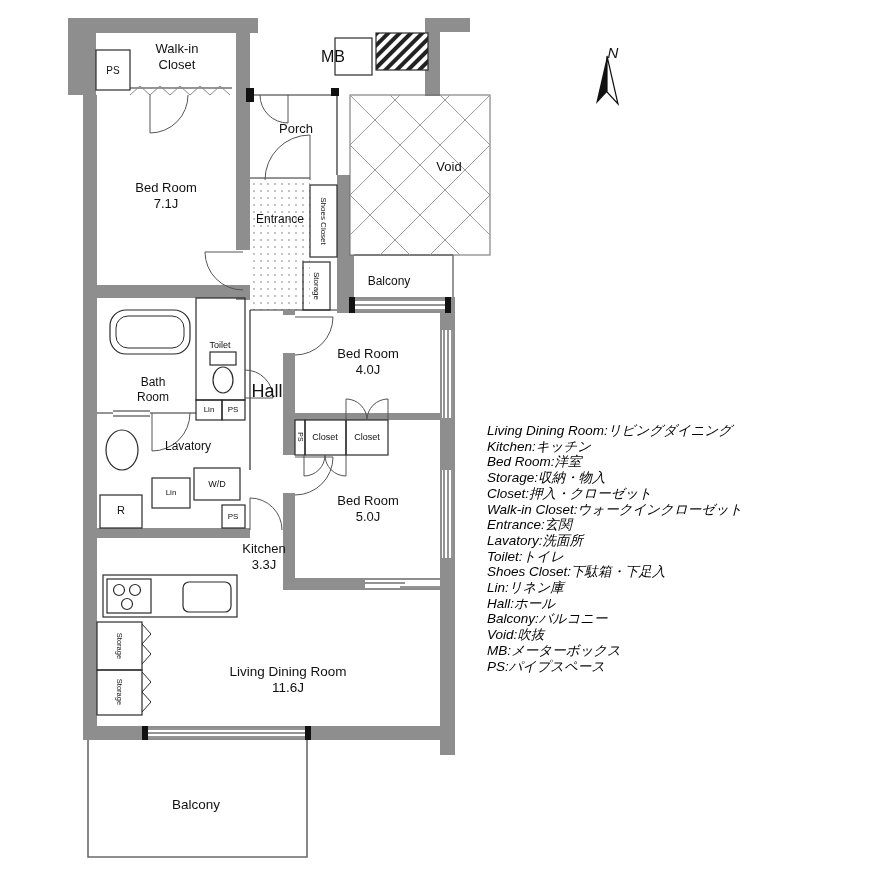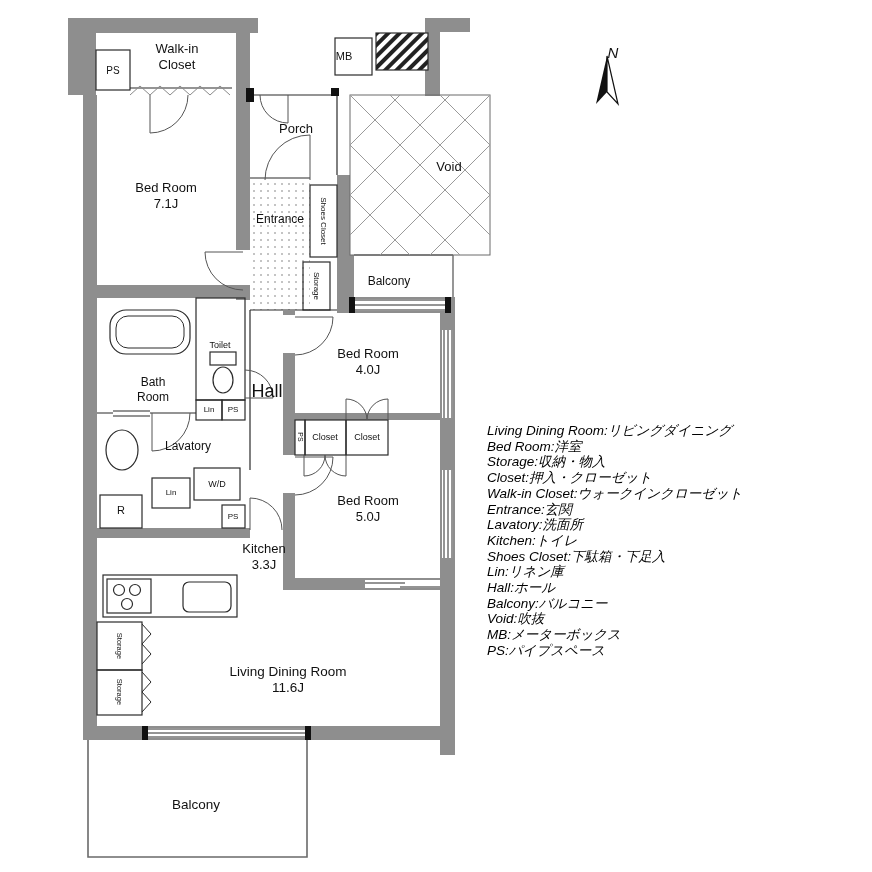--- a/index.html
+++ b/index.html
@@ -214,21 +214,21 @@
     <polygon points="607,56 596,104 607,92" fill="#111"></polygon>
     <polygon points="607,56 618,104 607,92" fill="#fff" stroke="#111" stroke-width="1.2"></polygon>
   </g>
 </svg>
 
 <div class="lbl" style="left:113px;top:71px;font-size:10px">PS</div>
 <div class="lbl" style="left:177px;top:57px;font-size:13px">
   <div>Walk-in</div>
   <div>Closet</div>
 </div>
-<div class="lbl" style="left:344px;top:57px;font-size:11px">MB</div>
+<div class="lbl" style="left:333px;top:57px;font-size:16px">MB</div>
 <div class="lbl" style="left:296px;top:129px;font-size:13px">Porch</div>
 <div class="lbl" style="left:449px;top:167px;font-size:13px">Void</div>
 <div class="lbl" style="left:166px;top:196px;font-size:13px">
   <div>Bed Room</div>
   <div>7.1J</div>
 </div>
 <div class="lbl" style="left:280px;top:219px;font-size:12px">Entrance</div>
 <div class="vlbl" style="left:323px;top:221px;font-size:8px">Shoes Closet</div>
 <div class="vlbl" style="left:316px;top:286px;font-size:8px">Storage</div>
 <div class="lbl" style="left:389px;top:281px;font-size:12px">Balcony</div>
@@ -264,27 +264,28 @@
 <div class="vlbl" style="left:119px;top:692px;font-size:7.5px">Storage</div>
 <div class="lbl" style="left:288px;top:680px;font-size:13.5px">
   <div>Living Dining Room</div>
   <div>11.6J</div>
 </div>
 <div class="lbl" style="left:196px;top:805px;font-size:13.5px">Balcony</div>
 <div class="compass-n" style="left:613px;top:52px">N</div>
 
 <div class="legend">
   <div>Living Dining Room:リビングダイニング</div>
+  <div>Kitchen:キッチン</div>
   <div>Bed Room:洋室</div>
   <div>Storage:収納・物入</div>
   <div>Closet:押入・クローゼット</div>
   <div>Walk-in Closet:ウォークインクローゼット</div>
   <div>Entrance:玄関</div>
   <div>Lavatory:洗面所</div>
-  <div>Kitchen:トイレ</div>
+  <div>Toilet:トイレ</div>
   <div>Shoes Closet:下駄箱・下足入</div>
   <div>Lin:リネン庫</div>
   <div>Hall:ホール</div>
   <div>Balcony:バルコニー</div>
   <div>Void:吹抜</div>
   <div>MB:メーターボックス</div>
   <div>PS:パイプスペース</div>
 </div>
 
 </div>

